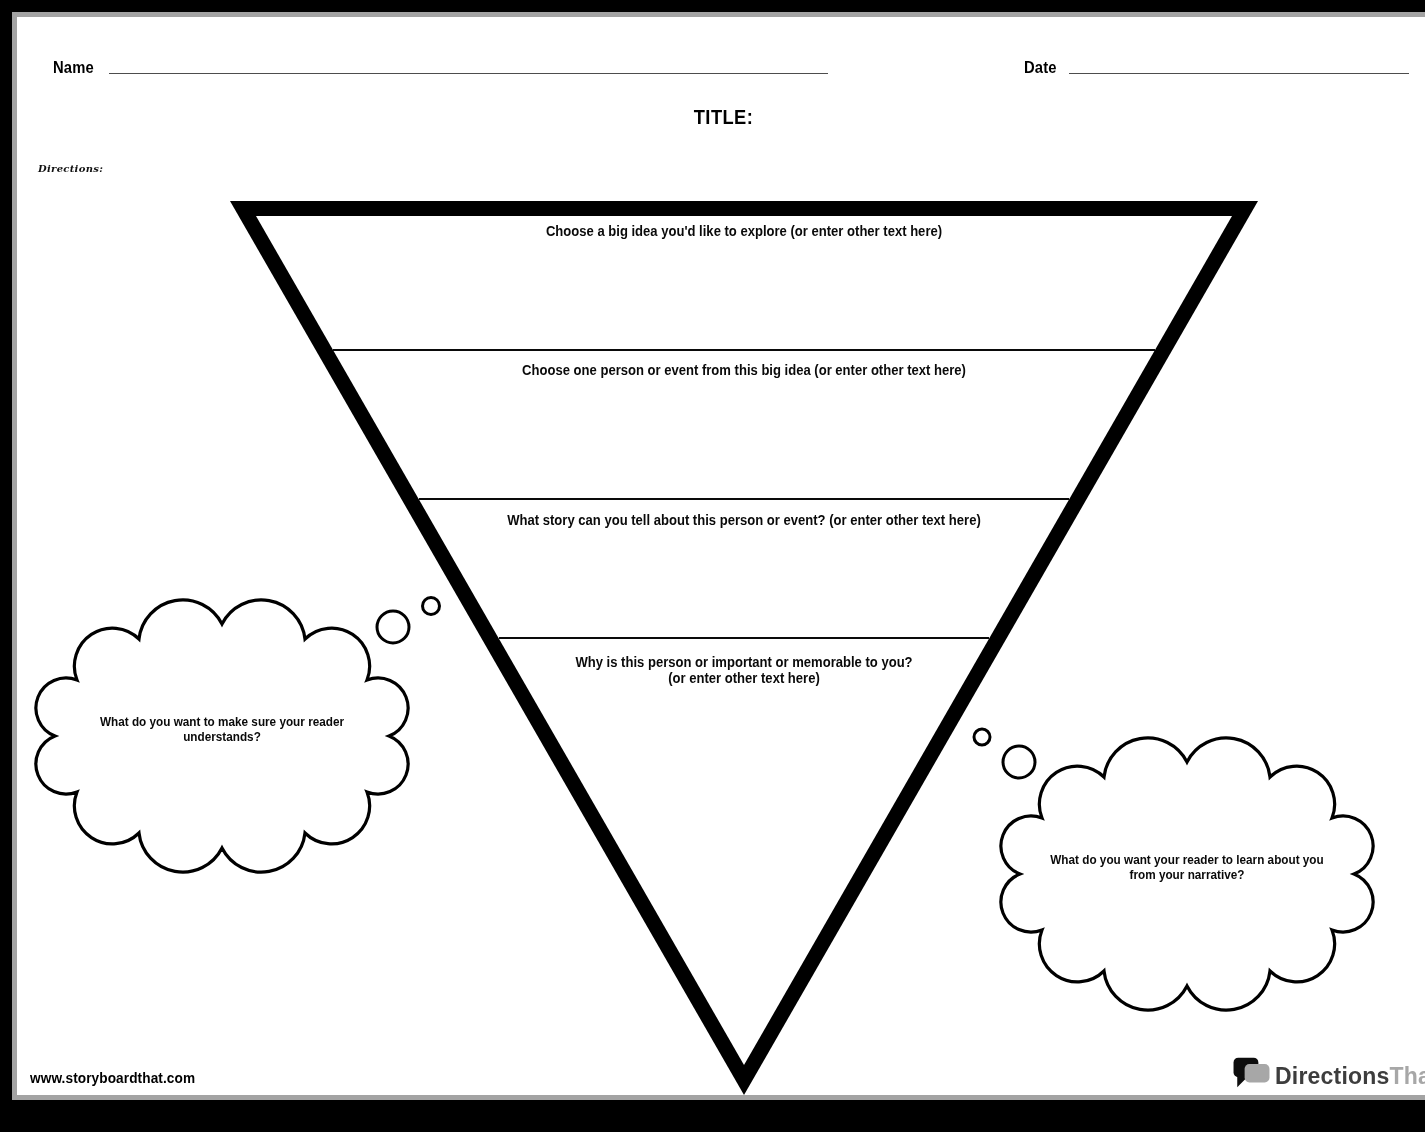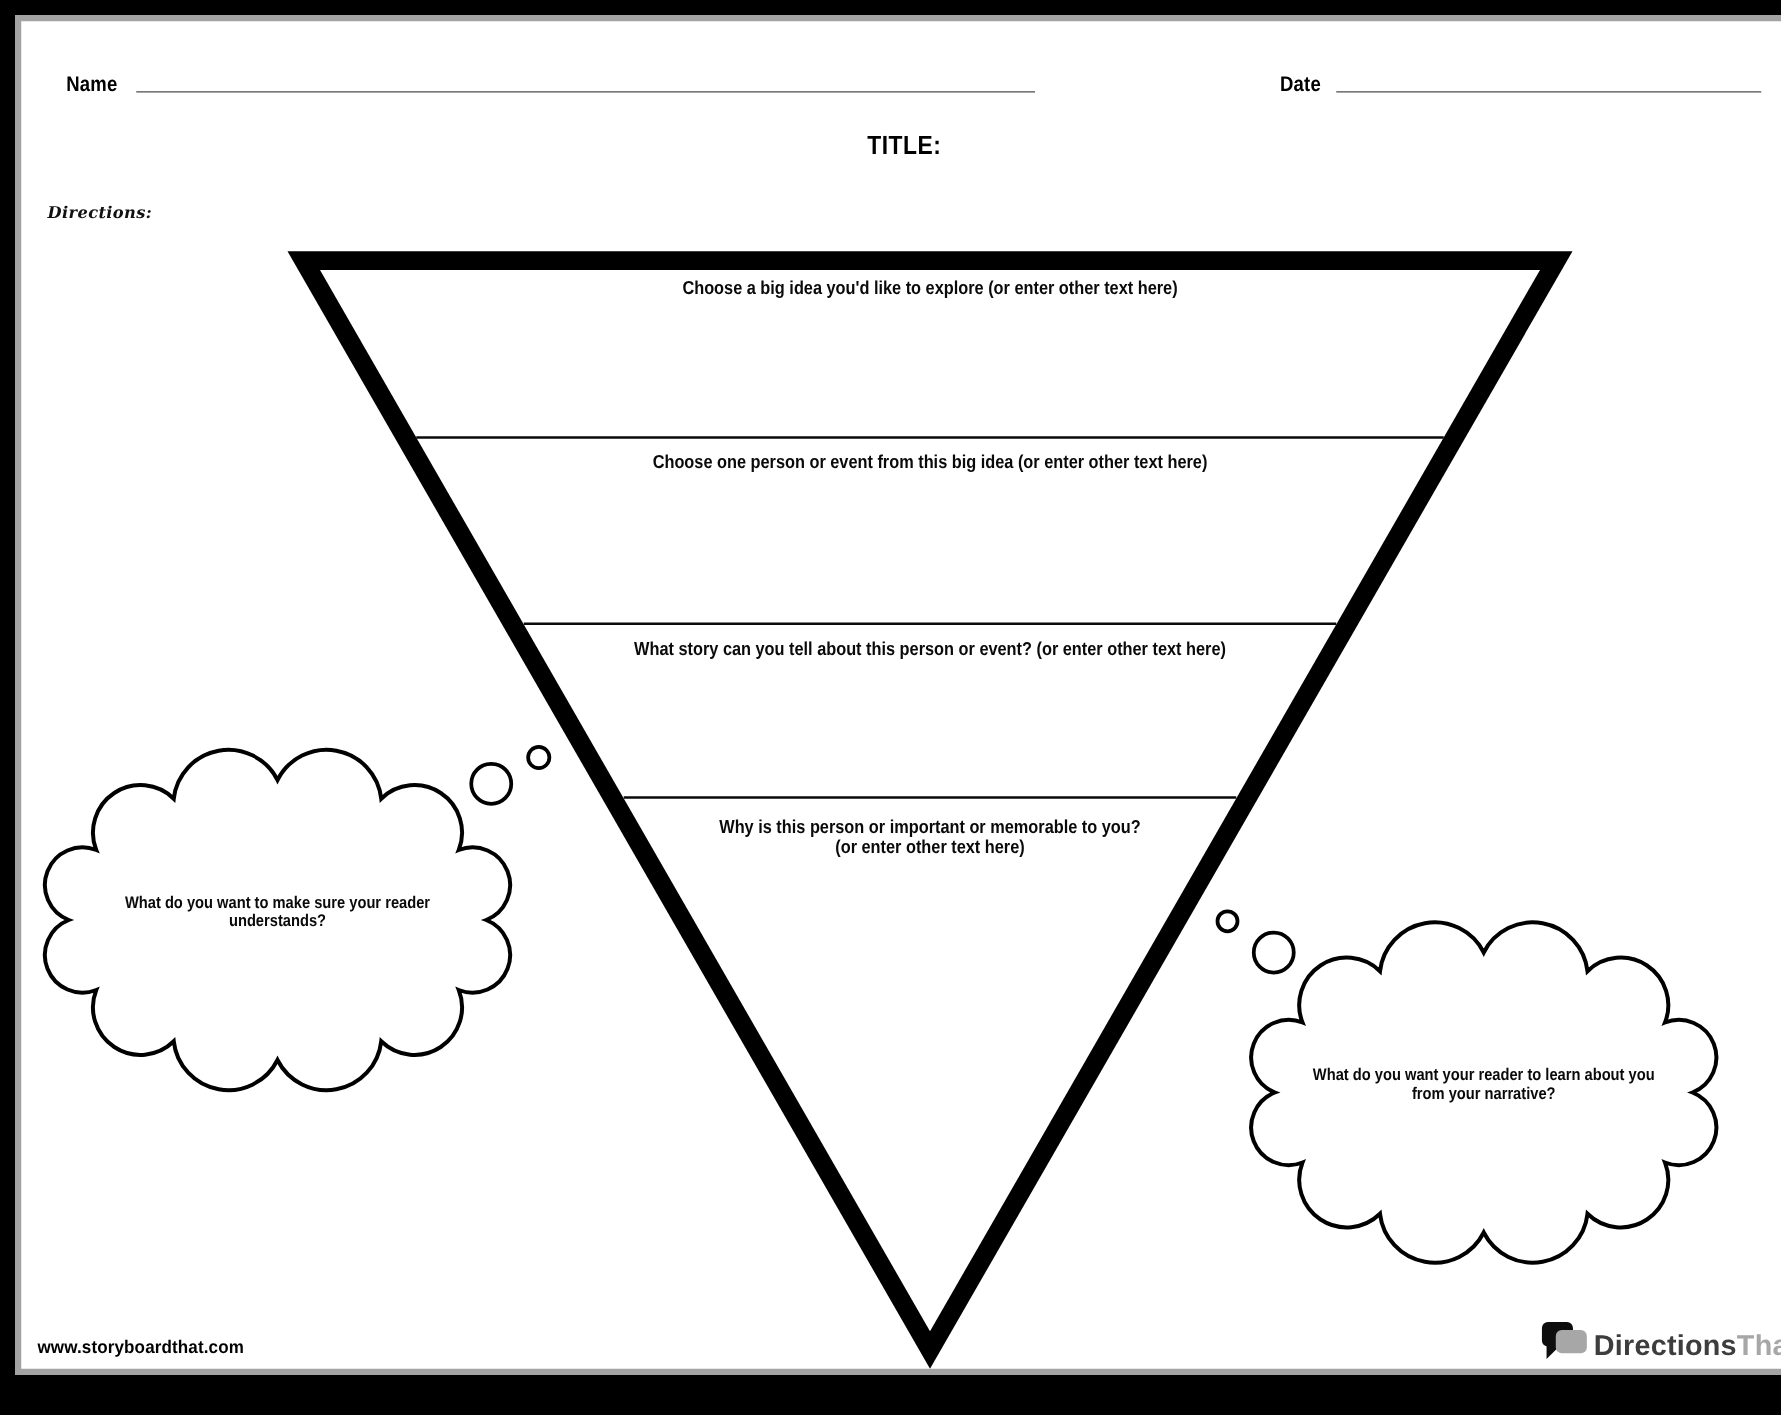--- a/index.html
+++ b/index.html
@@ -26,21 +26,21 @@
   #date-label{left:1007px;top:41px;}
   #date-line{left:1052px;top:56px;width:340px;}
 
   #page-title{
     left:0;top:88px;width:100%;text-align:center;
     font-weight:bold;font-size:21px;letter-spacing:.5px;
   }
   #directions-label{
     left:21px;top:146px;
     font-family:"DejaVu Serif",serif;font-style:italic;font-weight:bold;
-    font-size:13px;letter-spacing:.3px;color:#111;
+    font-size:10px;letter-spacing:.3px;color:#111;
   }
 
   #diagram-svg{left:0;top:0;width:1397px;height:1078px;}
 
   .funnel-label{
     left:327px;width:800px;text-align:center;
     font-weight:bold;font-size:15px;line-height:15.5px;
     white-space:pre-line;color:#0a0a0a;
   }
   #funnel-label-0{top:206px;}

